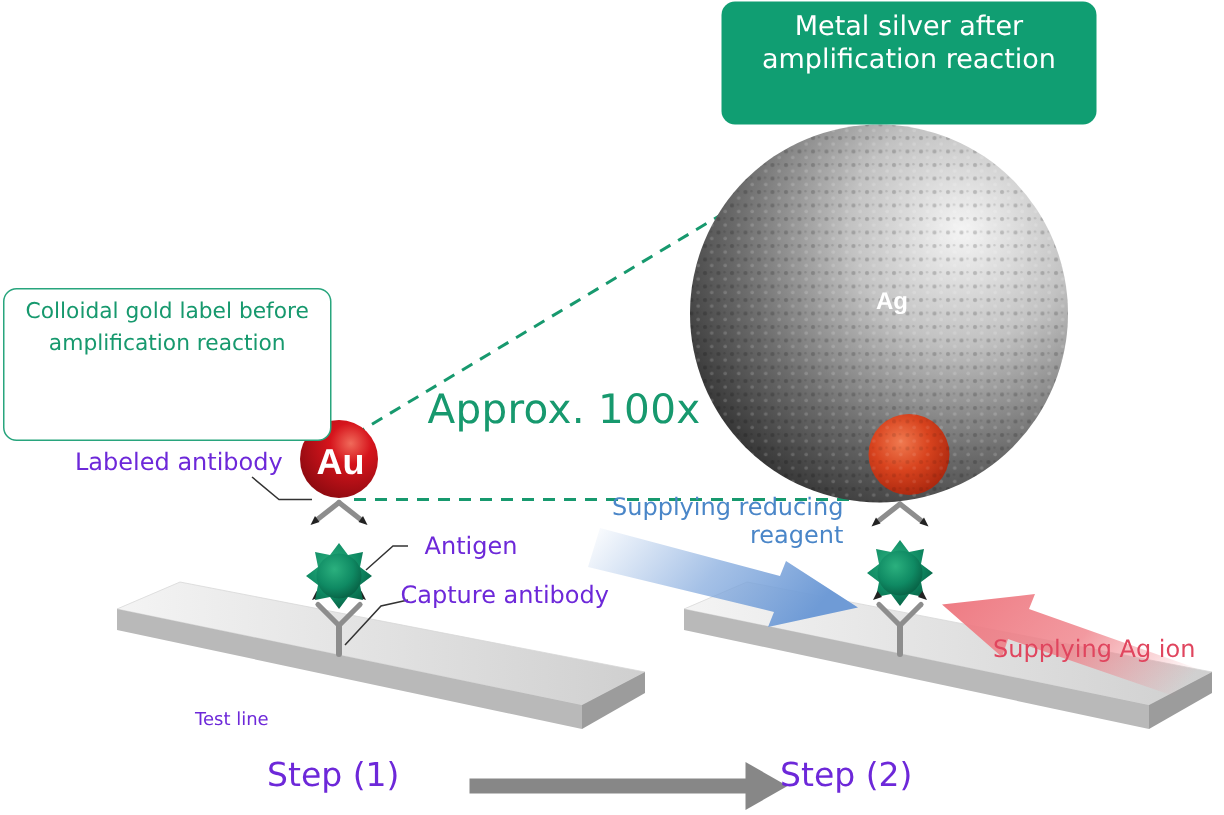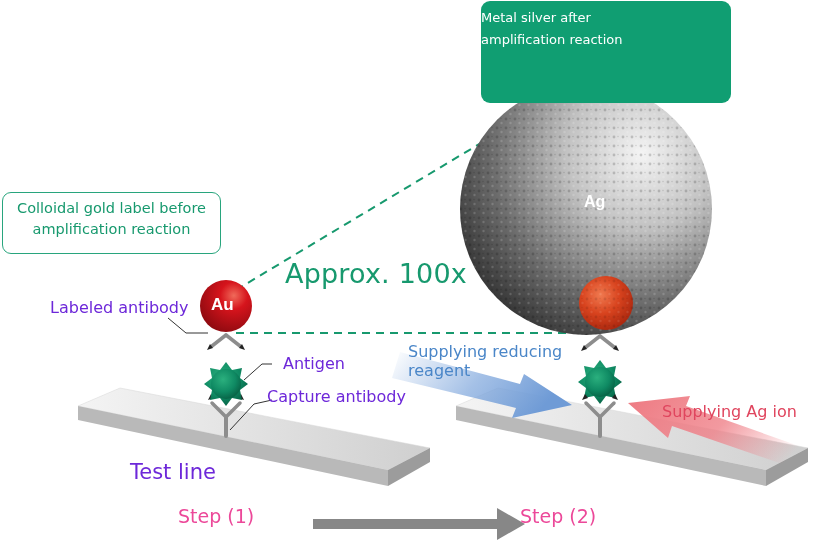--- a/index.html
+++ b/index.html
@@ -1,26 +1,26 @@
 <!DOCTYPE html>
 <html><head>
 <meta charset="utf-8">
 <style>
   html, body { margin: 0; padding: 0; background: #ffffff; }
   body { width: 816px; height: 543px; position: relative; overflow: hidden; font-family: "DejaVu Sans", "Liberation Sans", sans-serif; }
   #diagram { position: absolute; left: 0; top: 0; width: 816px; height: 543px; }
   .lbl { position: absolute; white-space: nowrap; }
-  .box-green { position: absolute; left: 481px; top: 1px; width: 250px; height: 102px; background: #109e72; border-radius: 9px; color: #fff; text-align: left; font-size: 13px; line-height: 22px; padding-top: 6px; box-sizing: border-box; }
-  .box-outline { position: absolute; left: 2px; top: 192px; width: 219px; height: 62px; border: 1.5px solid #28a57d; border-radius: 9px; color: #17996e; text-align: center; font-size: 14.5px; line-height: 21px; padding-top: 5px; box-sizing: border-box; background: #fff; }
+  .box-green { position: absolute; left: 481px; top: 1px; width: 250px; height: 82px; background: #109e72; border-radius: 9px; color: #fff; text-align: center; font-size: 18px; line-height: 22px; padding-top: 6px; box-sizing: border-box; }
+  .box-outline { position: absolute; left: 2px; top: 192px; width: 219px; height: 102px; border: 1.5px solid #28a57d; border-radius: 9px; color: #17996e; text-align: center; font-size: 14.5px; line-height: 21px; padding-top: 5px; box-sizing: border-box; background: #fff; }
   .box-line { display: block; }
   .approx { left: 285px; top: 258px; font-size: 27px; font-weight: normal; color: #17996e; letter-spacing: 0.2px; }
   .dark { color: #6d28d9; font-size: 16px; }
   .blue { color: #4a86c8; font-size: 16px; line-height: 19px; }
-  .red { color: #e0455e; font-size: 16px; }
-  .step { color: #ec4899; font-size: 19px; }
+  .red { color: #e0455e; font-size: 16px; margin-top: 21px; }
+  .step { color: #6d28d9; font-size: 22px; }
   .sym { font-family: "Liberation Sans", sans-serif; font-weight: bold; color: #fff; }
 </style>
 </head>
 <body>
 
 <svg id="diagram" viewBox="0 0 816 543" xmlns="http://www.w3.org/2000/svg">
   <defs>
     <radialGradient id="gAu" cx="0.65" cy="0.3" r="0.75">
       <stop offset="0" stop-color="#f06a5a"></stop>
       <stop offset="0.35" stop-color="#d6141c"></stop>
@@ -159,29 +159,29 @@
   <span class="box-line">amplification reaction</span>
 </div>
 
 <div class="box-outline">
   <span class="box-line">Colloidal gold label before</span>
   <span class="box-line">amplification reaction</span>
 </div>
 
 <div class="lbl approx">Approx. 100x</div>
 
-<div class="lbl sym" style="left:211px; top:295px; font-size:17px;">Au</div>
+<div class="lbl sym" style="left:211px; top:295px; font-size:24px;">Au</div>
 <div class="lbl sym" style="left:584px; top:193px; font-size:16px;">Ag</div>
 
 <div class="lbl dark" style="left:50px; top:298px;">Labeled antibody</div>
 <div class="lbl dark" style="left:283px; top:354px;">Antigen</div>
 <div class="lbl dark" style="left:267px; top:387px;">Capture antibody</div>
-<div class="lbl dark" style="left:130px; top:460px; font-size:21px;">Test line</div>
+<div class="lbl dark" style="left:130px; top:472px; font-size:12px;">Test line</div>
 
-<div class="lbl blue" style="left:408px; top:342px;">
+<div class="lbl blue" style="left:408px; top:328px;text-align:right;">
   <div>Supplying reducing</div>
   <div>reagent</div>
 </div>
 
 <div class="lbl red" style="left:662px; top:402px;">Supplying Ag ion</div>
 
 <div class="lbl step" style="left:178px; top:505px;">Step (1)</div>
 <div class="lbl step" style="left:520px; top:505px;">Step (2)</div>
 
 </body></html>

